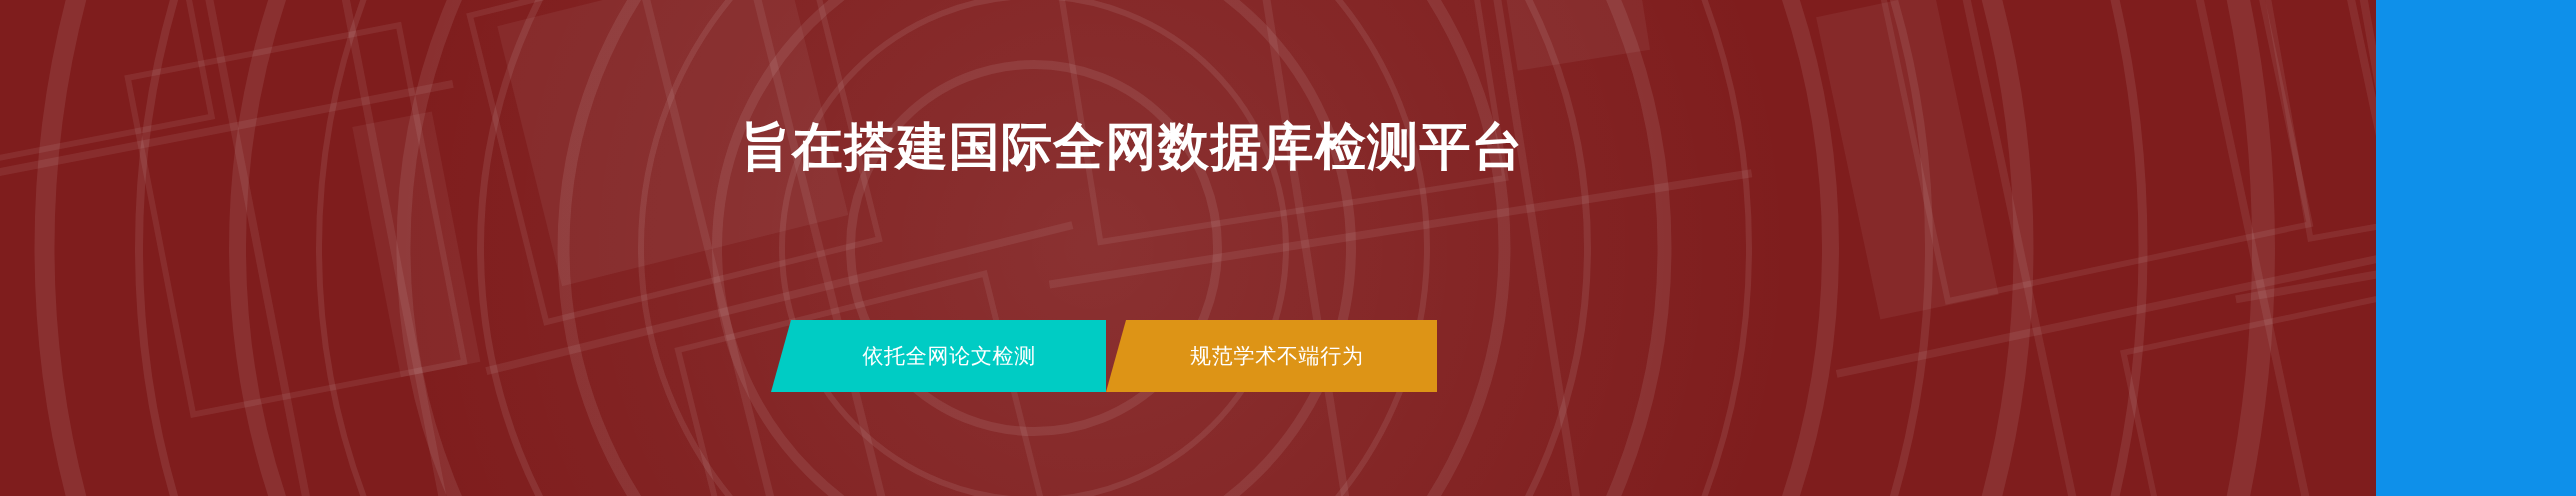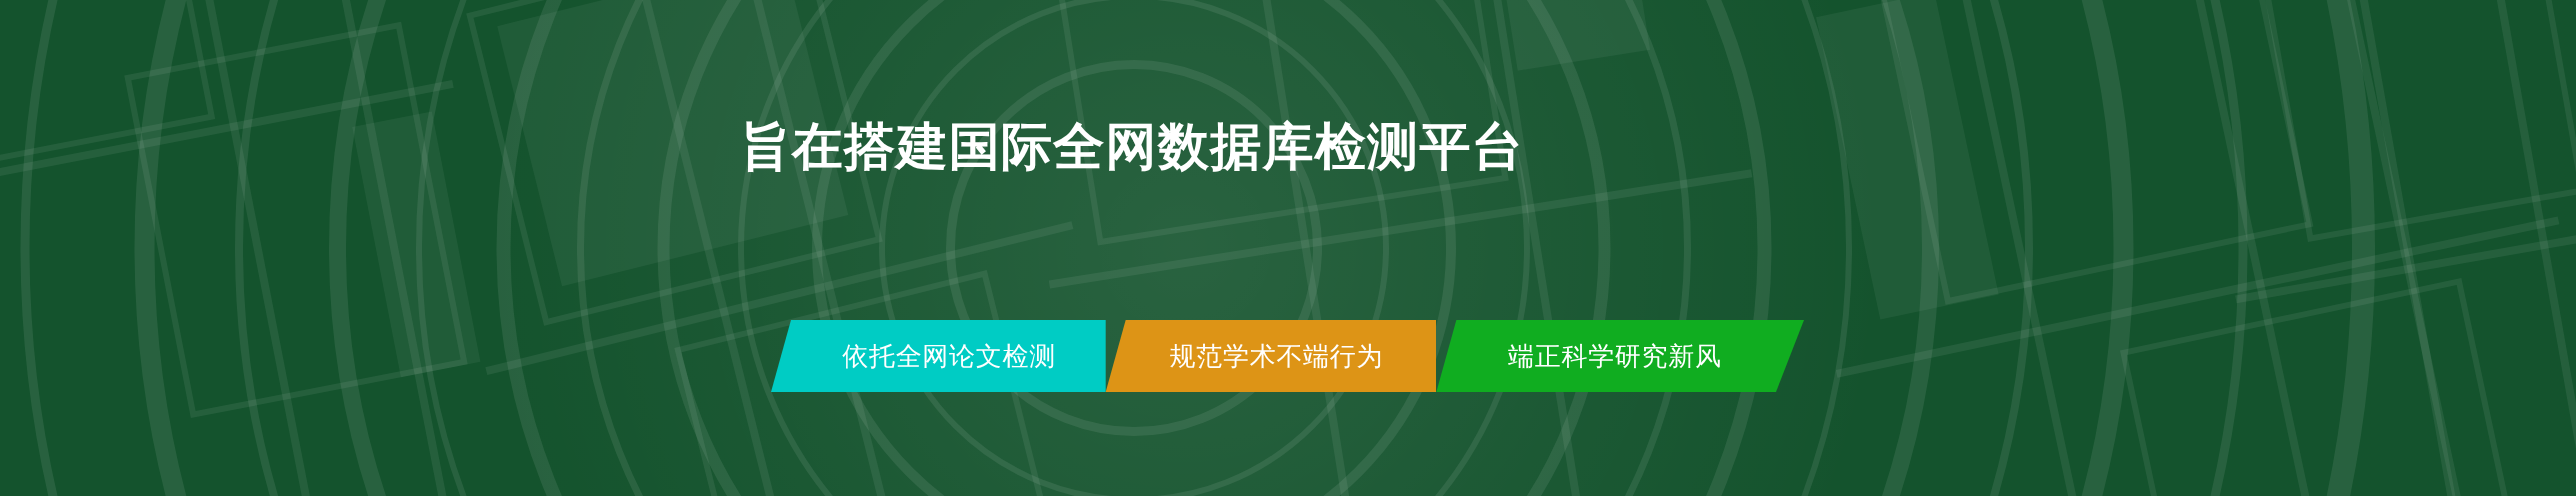--- a/index.html
+++ b/index.html
@@ -1,23 +1,23 @@
 <!DOCTYPE html>
 <html style="font-size:10.7px"><head>
 <meta charset="utf-8">
 <style>
   * { margin:0; padding:0; box-sizing:border-box; }
   html,body { background:#0E90EA; }
 
   #banner {
     position:relative;
-    width:2576px;
+    width:2376px;
     height:496px;
     overflow:hidden;
-    background:#14532d;
+    background:#7f1d1d;
     font-family:"DejaVu Sans","Liberation Sans",sans-serif;
   }
 
   
   .bg-layer { position:absolute; inset:0; overflow:hidden; pointer-events:none; }
 
   
   .arc {
     position:absolute;
     border-radius:50%;
@@ -91,21 +91,21 @@
     display:flex;
     z-index:6;
   }
   .tab {
     position:relative;
     height:72px;
     display:flex;
     align-items:center;
     justify-content:center;
     color:#ffffff;
-    font-size:26px;
+    font-size:21px;
     letter-spacing:0.7px;
     white-space:nowrap;
   }
   .tab-1 { width:335px;  background:#00CCC4;
            clip-path:polygon(20px 0, 100% 0, 100% 100%, 0 100%); }
   .tab-2 { width:339px;  margin-left:-8px; background:#DD9416;
            clip-path:polygon(28px 0, 100% 0, 100% 100%, 8px 100%);text-align:right; }
   .tab-3 { width:376px;  margin-left:-8px; background:#10AD20;
            clip-path:polygon(28px 0, 100% 0, calc(100% - 28px) 100%, 8px 100%); }
   .tab-label { position:relative; z-index:2; }
@@ -188,20 +188,17 @@
   <div id="tabs">
 
     <div class="tab tab-1">
       <span class="tab-label">依托全网论文检测</span>
     </div>
 
     <div class="tab tab-2">
       <span class="tab-label">规范学术不端行为</span>
     </div>
 
-    <div class="tab tab-3">
-      <span class="tab-label">端正科学研究新风</span>
-    </div>
 
   </div>
 
 </div>
 
 
 </body></html>

